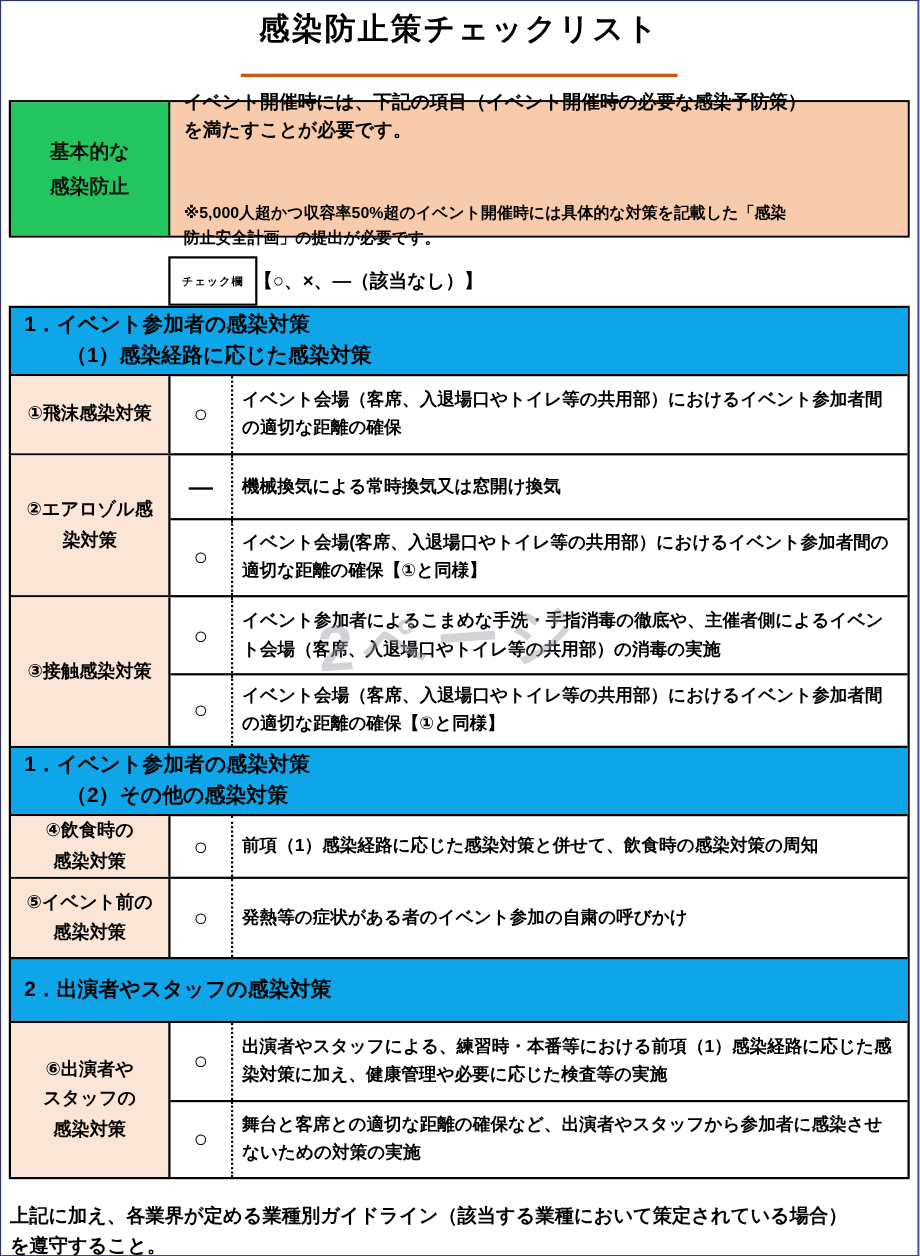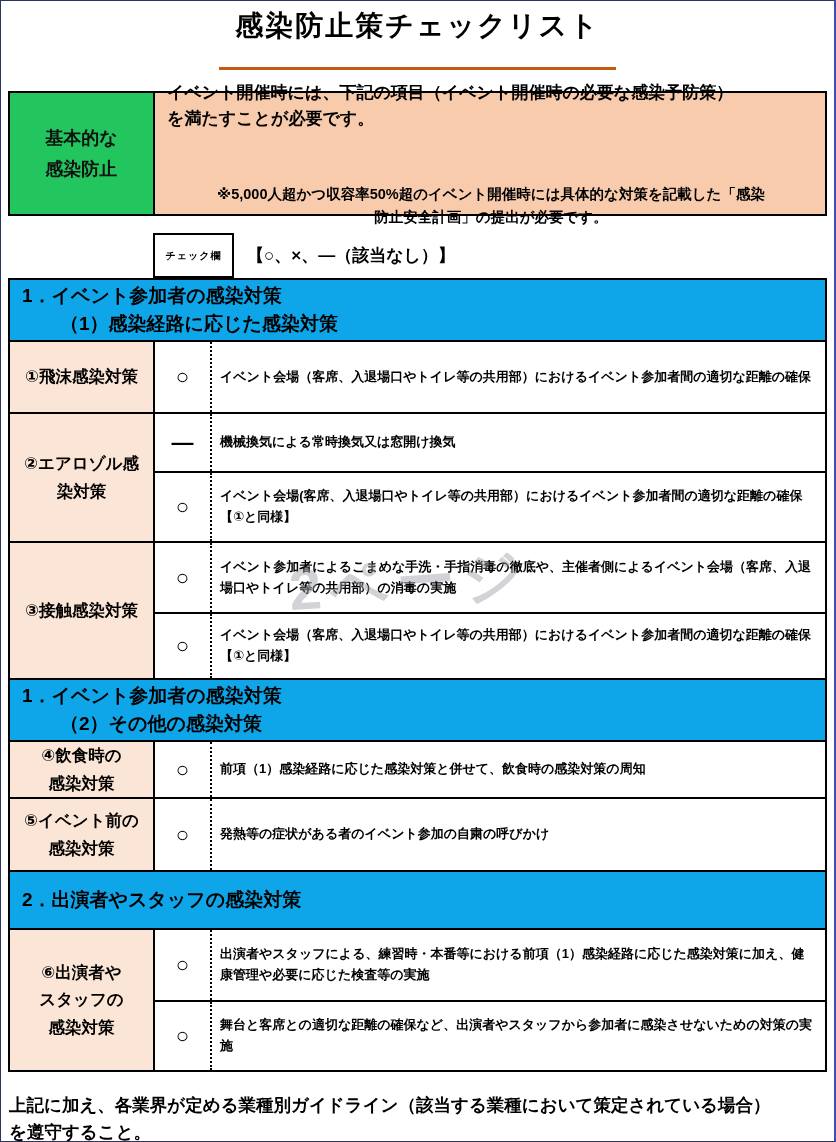--- a/index.html
+++ b/index.html
@@ -28,30 +28,30 @@
     width:145px;flex:0 0 145px;background:#22c55e;border-right:2px solid #000;
     box-sizing:border-box;display:flex;flex-direction:column;justify-content:center;
     align-items:center;font-size:18px;font-weight:bold;line-height:1.7;
     white-space:pre-line;color:#111;
   }
   .intro-body{
     flex:1;background:#F8CBAD;padding:6px 10px 4px 12px;box-sizing:border-box;
     display:flex;flex-direction:column;justify-content:center;gap:48px;
   }
   .intro-main{font-size:17px;font-weight:bold;line-height:1.55;white-space:pre-line;}
-  .intro-note{font-size:14.5px;font-weight:bold;line-height:1.6;white-space:pre-line;margin-top:2px;text-align:center;}
+  .intro-note{font-size:14.5px;font-weight:bold;line-height:1.6;white-space:pre-line;margin-top:2px;}
   
   .check-box{
     position:absolute;top:232px;left:152px;width:81px;height:45px;
     border:2px solid #000;box-sizing:border-box;background:#fff;
     display:flex;align-items:center;justify-content:center;
     font-size:10px;font-weight:bold;letter-spacing:1px;
   }
   .legend{
-    position:absolute;top:232px;left:246px;height:45px;
+    position:absolute;top:232px;left:230px;height:45px;
     display:flex;align-items:center;font-size:17px;font-weight:bold;
   }
   
   .tbl{
     position:absolute;top:277px;left:7px;width:819px;
     border:2px solid #000;box-sizing:border-box;background:#fff;
   }
   .sec{
     background:#0ea5e9;box-sizing:border-box;
     display:flex;flex-direction:column;justify-content:center;
@@ -70,21 +70,21 @@
   .subrows{flex:1;display:flex;flex-direction:column;}
   .subrow{display:flex;box-sizing:border-box;}
   .subrow + .subrow{border-top:2px solid #000;}
   .cell-mark{
     width:57px;flex:0 0 57px;border-right:2px dotted #000;box-sizing:border-box;
     display:flex;align-items:center;justify-content:center;
     font-size:22px;font-weight:bold;
   }
   .cell-desc{
     flex:1;display:flex;align-items:center;box-sizing:border-box;
-    padding:4px 10px 4px 8px;font-size:13px;font-weight:bold;line-height:1.6;
+    padding:4px 10px 4px 8px;font-size:16px;font-weight:bold;line-height:1.6;
   }
   
   .watermark{
     position:absolute;top:543px;left:288px;font-size:58px;font-weight:bold;
     color:#9aa0a8;opacity:.45;letter-spacing:8px;transform:rotate(-4deg);
     pointer-events:none;
   }
   
   .footer{
     position:absolute;top:1091px;left:8px;width:822px;

